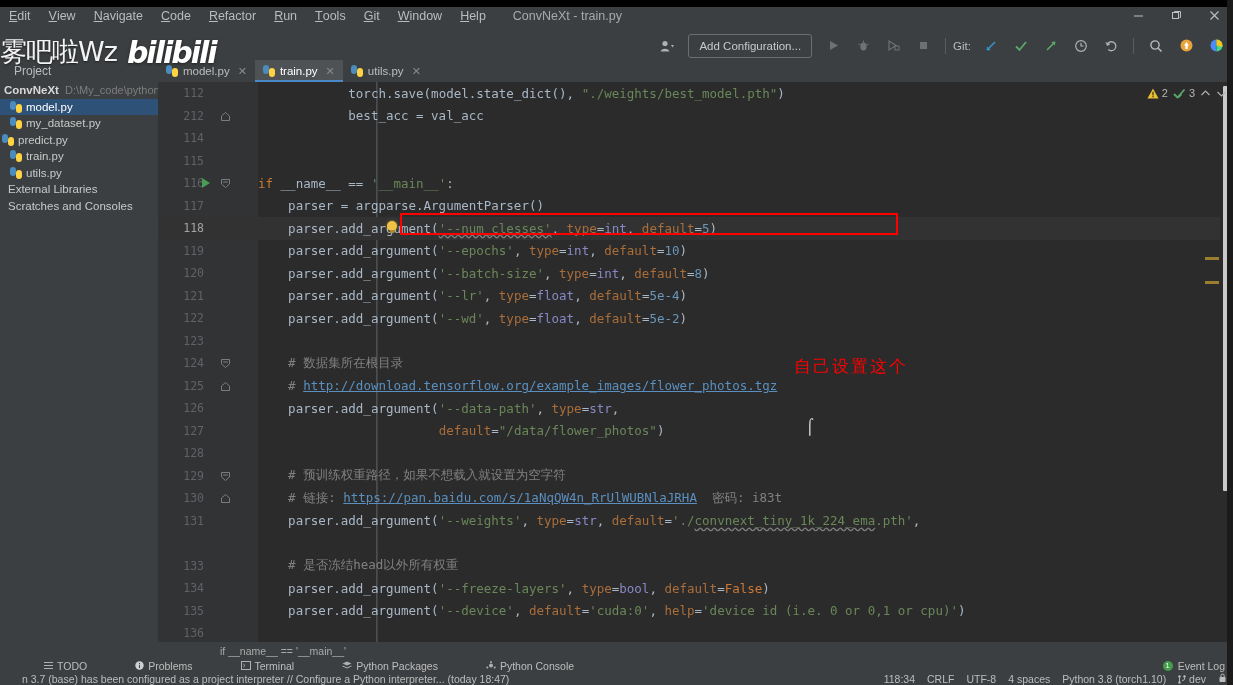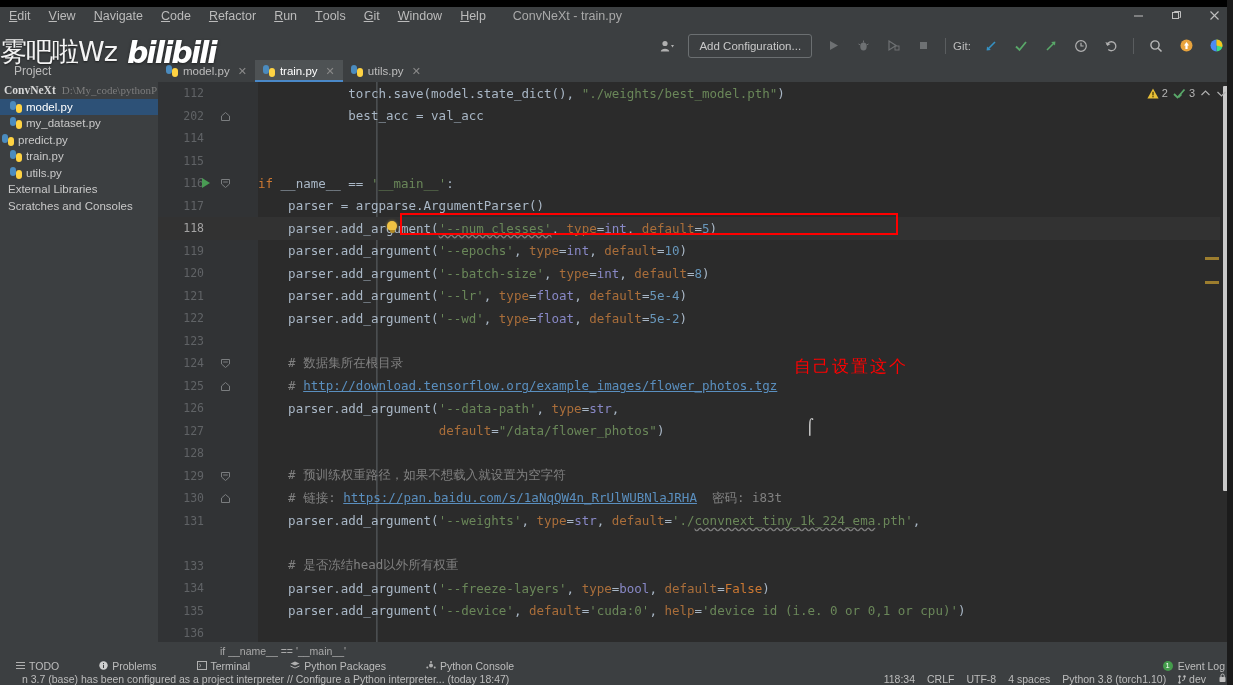--- a/index.html
+++ b/index.html
@@ -55,21 +55,21 @@
   .proj-tabstrip .ptab{
     font-size:12px;color:#bbb;padding-left:14px;line-height:22px;
   }
   .proj-tree{position:absolute;left:0;top:82px;width:158px;bottom:26px;background:#3c3f41;padding-top:0;}
   .tnode{
     height:16.5px;display:flex;align-items:center;font-size:11.5px;color:#c9c9c9;
     padding-left:4px;white-space:nowrap;
   }
   .tnode.sel{background:#2d5177;color:#ffffff;}
   .tnode .lbl{margin-left:4px;}
-  .tnode.root{font-weight:bold;color:#d8d8d8;font-family:Liberation Serif, serif;}
+  .tnode.root{font-weight:bold;color:#d8d8d8;}
   .tnode .path{color:#7d7d7d;font-weight:normal;margin-left:6px;font-size:11px;}
   .pyicon{
     width:12px;height:12px;position:relative;flex:0 0 12px;display:inline-block;
   }
   .pyicon:before,.pyicon:after{
     content:"";position:absolute;width:6px;height:9px;border-radius:3px;
   }
   .pyicon:before{left:0;top:0;background:#4b8bbe;}
   .pyicon:after{right:0;bottom:0;background:#ffd343;}
 
@@ -184,21 +184,21 @@
     font-size:10.5px;color:#a9a9a9;
   }
 
   
   .toolwin{
     position:absolute;left:0;right:0;bottom:13px;height:13px;background:#3c3f41;
     display:flex;align-items:center;
   }
   .tw-item{
     display:flex;align-items:center;gap:4px;font-size:10.5px;color:#bdbdbd;
-    padding:0 20px;height:13px;white-space:nowrap;
+    padding:0 10px;height:13px;white-space:nowrap;margin-left:28px;
   }
   .tw-right{position:absolute;right:8px;display:flex;align-items:center;gap:5px;}
   .evt-badge{
     width:10px;height:10px;border-radius:50%;background:#459d4c;color:#fff;font-size:7.5px;
     display:flex;align-items:center;justify-content:center;
   }
   .statusbar{
     position:absolute;left:0;right:0;bottom:0;height:13px;background:#3c3f41;
     display:flex;align-items:center;overflow:hidden;
   }
@@ -475,21 +475,21 @@
       </div>
       <div class="warn-chip">
         <svg width="11" height="9" viewBox="0 0 11 9">
             <path d="M1.5 3 L5.5 7 L9.5 3" fill="none" stroke="#b0b0b0" stroke-width="1.2"></path>
           </svg>
       </div>
     </div>
 
     <div class="code-area" id="codeLines">
         <div class="cline" style="top: 0px; position: absolute; left: 0px; right: 0px;"><span class="lnum">112</span><span class="marks"></span><span class="ctext">            <span class="fn">torch</span>.save(model.state_dict(), <span class="str">"./weights/best_model.pth"</span>)</span></div>
-        <div class="cline" style="top: 22.5px; position: absolute; left: 0px; right: 0px;"><span class="lnum">202</span><span class="marks"></span><span class="ctext">            best_acc = val_acc</span></div>
+        <div class="cline" style="top: 22.5px; position: absolute; left: 0px; right: 0px;"><span class="lnum">212</span><span class="marks"></span><span class="ctext">            best_acc = val_acc</span></div>
         <div class="fold" style="top: 28.5px;">
           <svg width="11" height="11" viewBox="0 0 11 11">
             <path d="M1.5 9.5 H9.5 V5 L5.5 1.5 L1.5 5 Z" fill="none" stroke="#7a7d7f" stroke-width="1"></path>
           </svg>
         </div>
         <div class="cline" style="top: 45px; position: absolute; left: 0px; right: 0px;"><span class="lnum">114</span><span class="marks"></span><span class="ctext"></span></div>
         <div class="cline" style="top: 67.5px; position: absolute; left: 0px; right: 0px;"><span class="lnum">115</span><span class="marks"></span><span class="ctext"></span></div>
         <div class="cline" style="top: 90px; position: absolute; left: 0px; right: 0px;"><span class="lnum">116</span><span class="marks"></span><span class="ctext"><span class="kw">if</span> __name__ == <span class="str">'__main__'</span>:</span></div>
         <div class="run-arrow" style="top: 96px;"></div>
         <div class="fold" style="top: 96px;">

